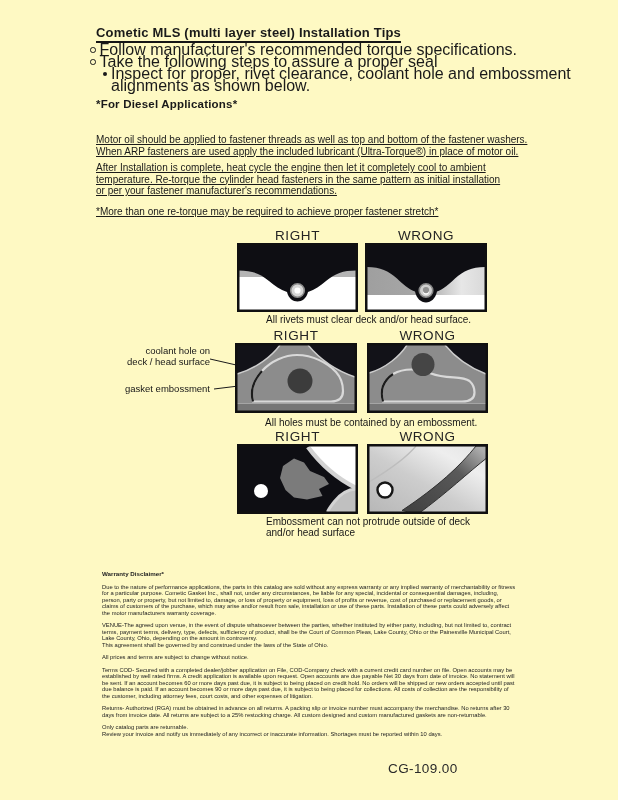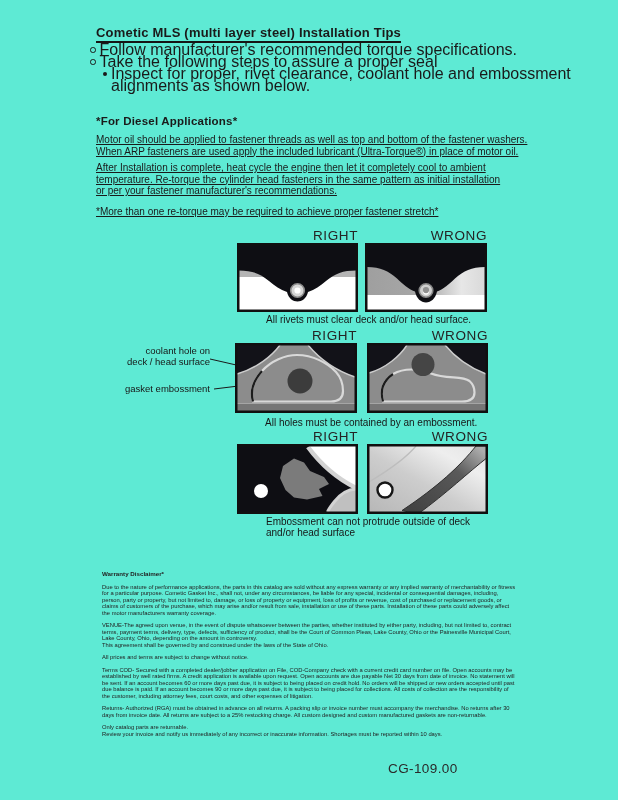--- a/index.html
+++ b/index.html
@@ -1,37 +1,37 @@
 <!DOCTYPE html>
 <html><head>
 <meta charset="utf-8">
 <style>
   html,body{margin:0;padding:0;background:#ffffff;}
   #page{
-    position:relative;width:618px;height:800px;background:#5eead4;overflow:hidden;
+    position:relative;width:618px;height:800px;background:#fef9c3;overflow:hidden;
     font-family:"Liberation Sans", sans-serif;color:#1a1a1a;
   }
   .abs{position:absolute;}
   .prewrap{white-space:pre-line;}
 
   .doc-title{
     left:96px;top:25px;font-size:13px;font-weight:bold;letter-spacing:.2px;
     border-bottom:2px solid #151515;padding-bottom:1px;display:inline-block;
   }
   .bullet-list{left:90px;top:44px;font-size:16px;line-height:12px;width:500px;}
   .b-row{display:flex;align-items:flex-start;}
   .b-row.sub{margin-left:13px;}
   .marker-open{flex:0 0 auto;width:3.5px;height:3.5px;border:1px solid #1a1a1a;border-radius:50%;margin:3.2px 4px 0 0;}
   .marker-dot{flex:0 0 auto;width:4px;height:4px;background:#1a1a1a;border-radius:50%;margin:3.5px 4px 0 0;}
 
-  .h-diesel{left:96px;top:115px;font-size:11.5px;font-weight:bold;letter-spacing:.2px;}
+  .h-diesel{left:96px;top:98px;font-size:11.5px;font-weight:bold;letter-spacing:.2px;}
   .body-p{left:96px;font-size:10px;line-height:11.5px;width:470px;text-decoration:underline;}
   .p1{top:134px;} .p2{top:162px;} .p-note{top:206px;}
 
-  .fig-label{font-size:13.5px;line-height:14px;color:#242424;letter-spacing:.6px;text-align:right;}
+  .fig-label{font-size:13.5px;line-height:14px;color:#242424;letter-spacing:.6px;text-align:center;}
   .fig-box{display:block;}
   .fig-caption{font-size:10px;line-height:11px;color:#161616;margin-left:28px;}
 
   .side-label{font-size:9.5px;line-height:11px;text-align:right;width:150px;color:#161616;}
 
   .warranty{left:102px;top:571px;width:416px;font-size:5.8px;line-height:6.5px;color:#222222;}
   .warranty .w-head{font-size:6.2px;font-weight:bold;margin-bottom:6px;}
   .warranty .w-p{margin-bottom:6px;}
 
   .footer-code{left:388px;top:761px;font-size:13.5px;letter-spacing:.4px;color:#2a2a2a;}

